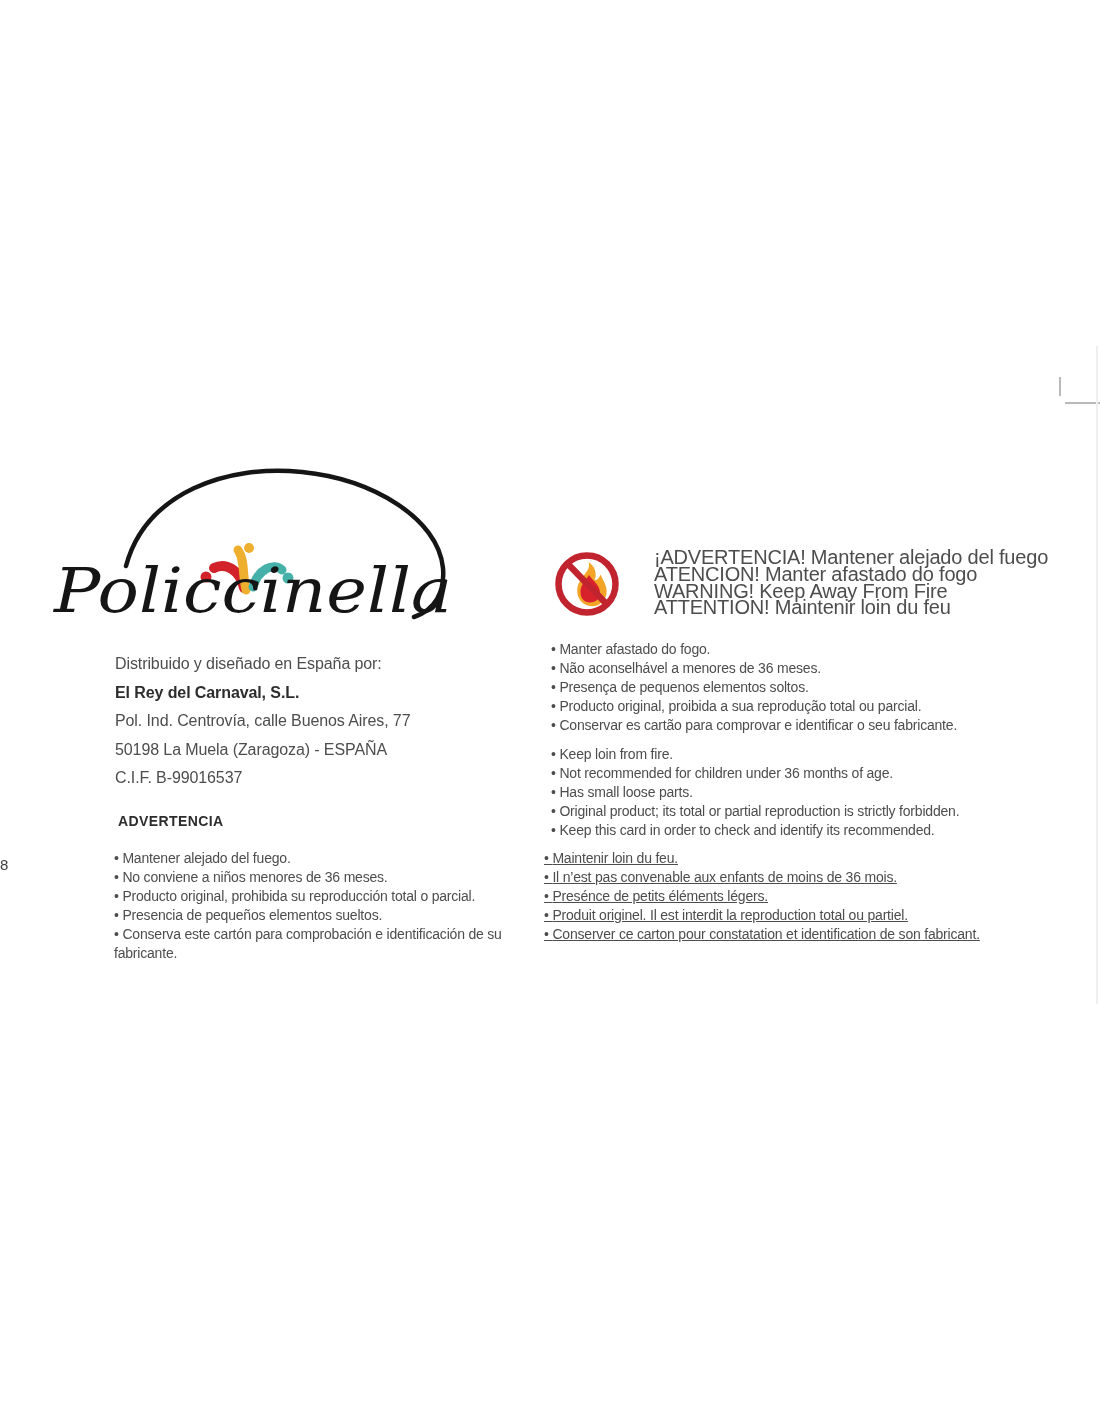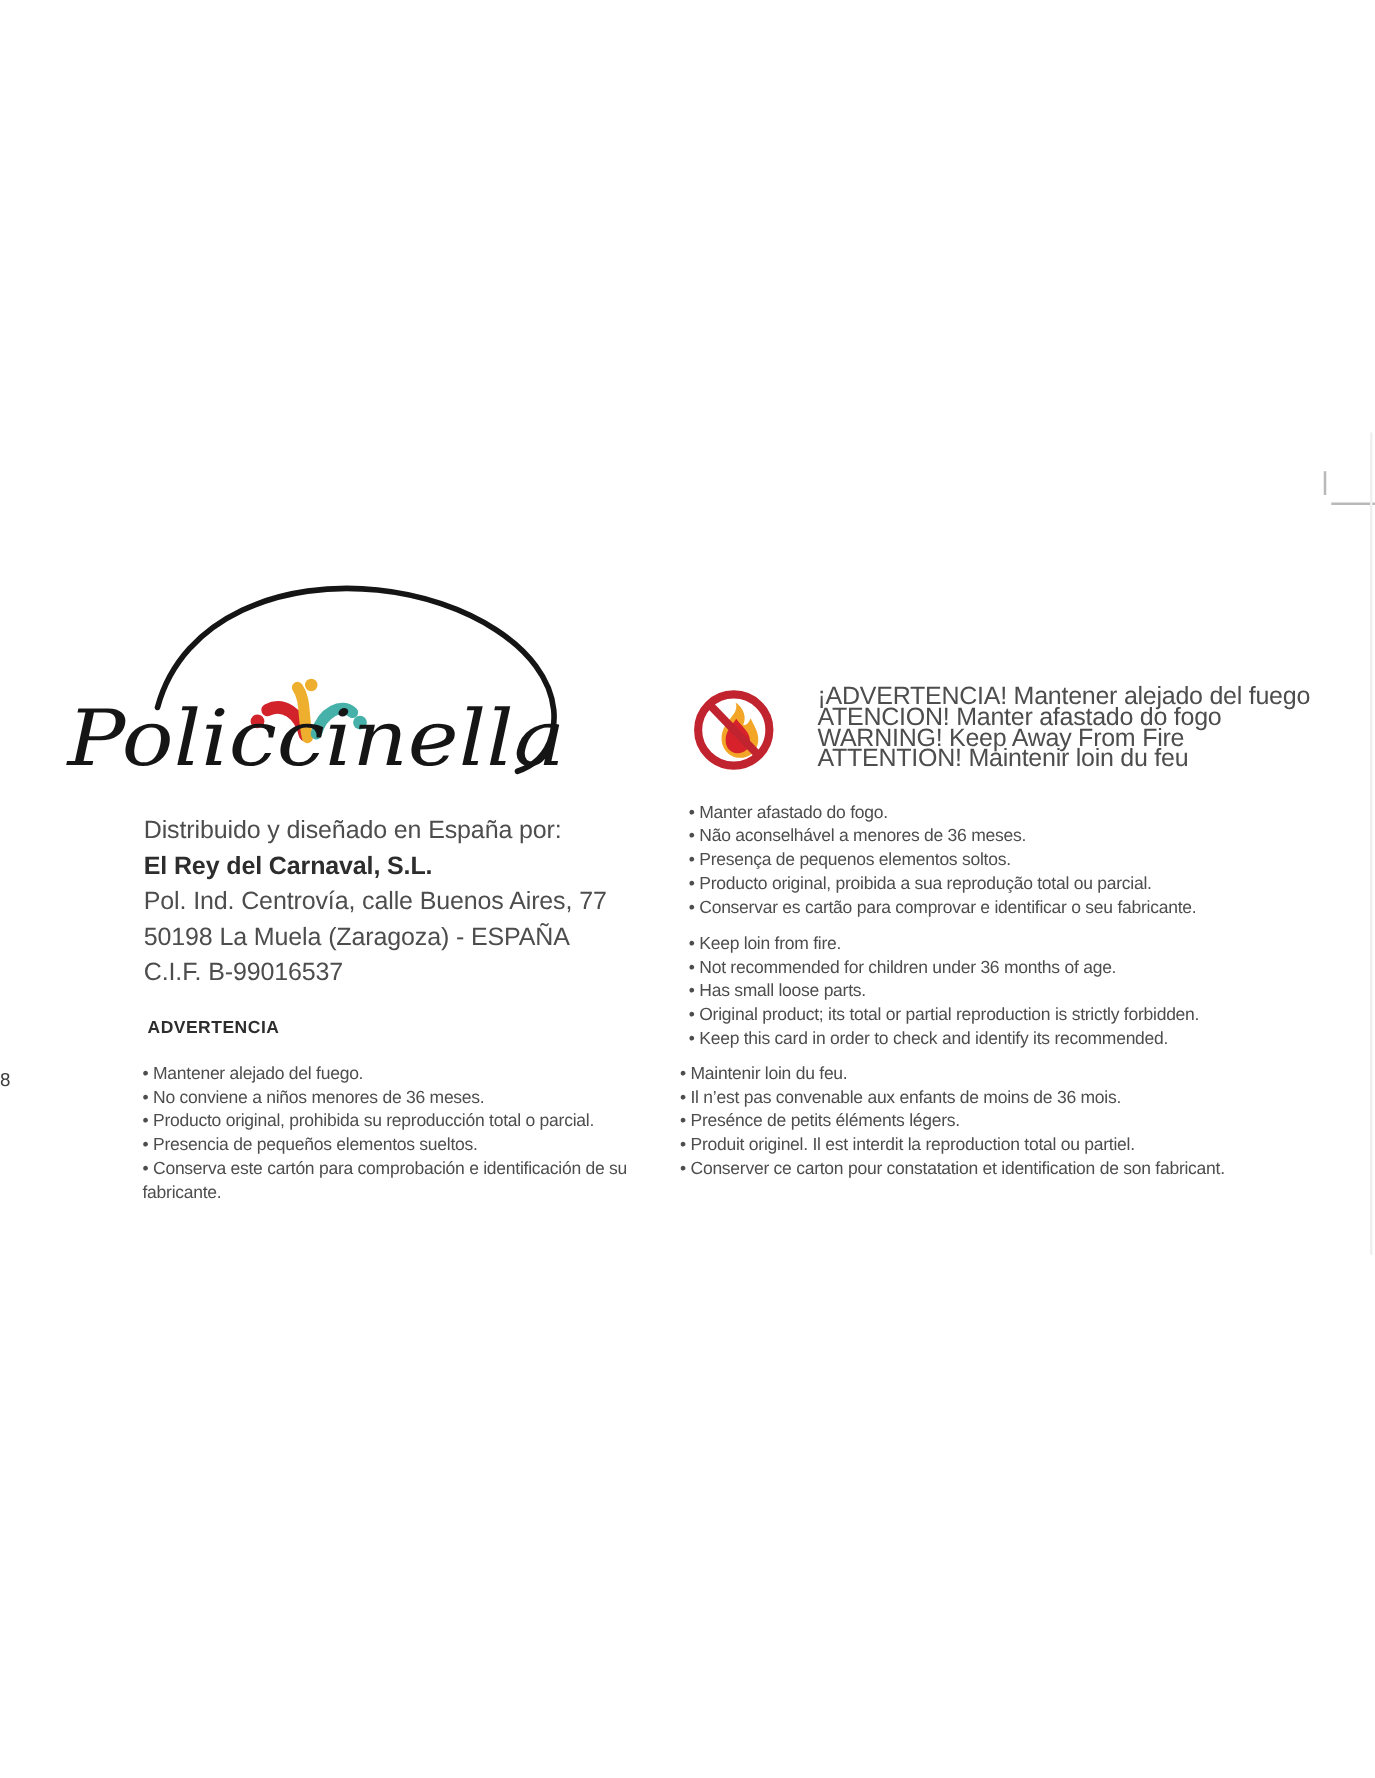--- a/index.html
+++ b/index.html
@@ -13,32 +13,32 @@
     color: #4d4d4d;
   }
   
   .crop-v { position: absolute; left: 1059px; top: 377px; width: 2px; height: 19px; background: #b9b9b9; }
   .crop-h { position: absolute; left: 1065px; top: 402px; width: 35px; height: 2px; background: #b9b9b9; }
   .fold-line { position: absolute; left: 1096px; top: 346px; width: 2px; height: 658px; background: #efefef; }
   .page-number { position: absolute; left: 0px; top: 856px; font-size: 15px; color: #3e3e3e; }
 
   .logo { position: absolute; left: 50px; top: 460px; width: 410px; height: 178px; }
 
-  .distributor { position: absolute; left: 115px; top: 650px; width: 420px; font-size: 20px; line-height: 28.5px; letter-spacing: -0.1px; }
+  .distributor { position: absolute; left: 115px; top: 650px; width: 420px; font-size: 16px; line-height: 28.5px; letter-spacing: -0.1px; }
   .dist-line { white-space: nowrap; }
   .dist-line.bold { font-weight: bold; color: #2d2d2d; }
 
   .advertencia { position: absolute; left: 118px; top: 813px; margin: 0; font-size: 14px; font-weight: bold; letter-spacing: 0.4px; color: #2d2d2d; }
 
   .bullets { margin: 0; padding: 0; list-style: none; font-size: 14px; line-height: 19px; letter-spacing: -0.2px; }
   .bullets li::before { content: "\2022\00a0"; }
   .bullets-es { position: absolute; left: 114px; top: 849px; width: 398px; }
   .bullets-pt { position: absolute; left: 551px; top: 640px; width: 500px; }
   .bullets-en { position: absolute; left: 551px; top: 745px; width: 500px; }
-  .bullets-fr { position: absolute; left: 544px; top: 849px; width: 462px; }
+  .bullets-fr { position: absolute; left: 544px; top: 849px; width: 462px; text-decoration: underline; }
 
   .fire-icon { position: absolute; left: 552px; top: 549px; width: 70px; height: 70px; }
   .fire-warning-text { position: absolute; left: 640px; top: 549px; width: 370px; font-size: 20px; line-height: 16.8px; letter-spacing: -0.2px; margin-left: 14px; }
   .fire-warning-text div { white-space: nowrap; }
 </style>
 </head>
 <body>
 
 <div class="page">
 

